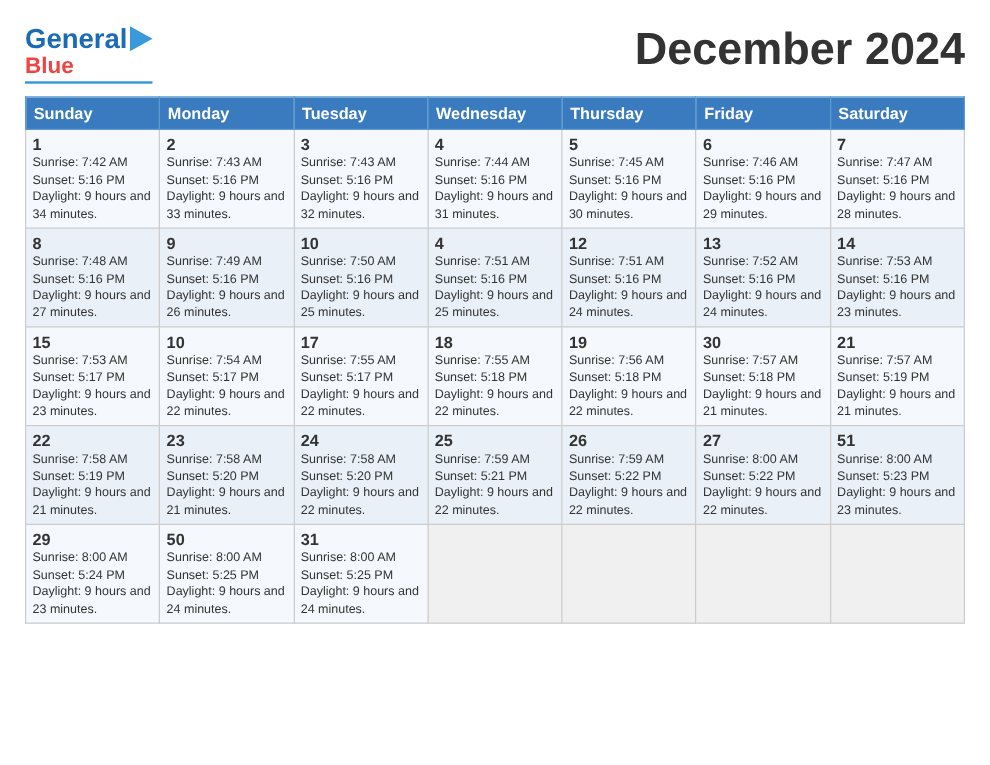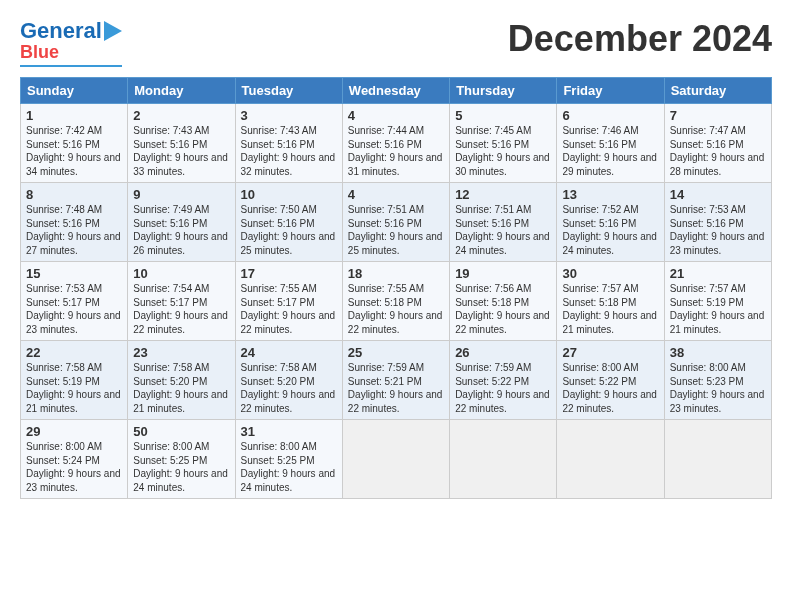--- a/index.html
+++ b/index.html
@@ -163,21 +163,21 @@
           <td><span class="day-num">30</span><span class="day-info">Sunrise: 7:57 AM<br>Sunset: 5:18 PM<br>Daylight: 9 hours and 21 minutes.</span></td>
           <td><span class="day-num">21</span><span class="day-info">Sunrise: 7:57 AM<br>Sunset: 5:19 PM<br>Daylight: 9 hours and 21 minutes.</span></td>
         </tr>
         <tr>
           <td><span class="day-num">22</span><span class="day-info">Sunrise: 7:58 AM<br>Sunset: 5:19 PM<br>Daylight: 9 hours and 21 minutes.</span></td>
           <td><span class="day-num">23</span><span class="day-info">Sunrise: 7:58 AM<br>Sunset: 5:20 PM<br>Daylight: 9 hours and 21 minutes.</span></td>
           <td><span class="day-num">24</span><span class="day-info">Sunrise: 7:58 AM<br>Sunset: 5:20 PM<br>Daylight: 9 hours and 22 minutes.</span></td>
           <td><span class="day-num">25</span><span class="day-info">Sunrise: 7:59 AM<br>Sunset: 5:21 PM<br>Daylight: 9 hours and 22 minutes.</span></td>
           <td><span class="day-num">26</span><span class="day-info">Sunrise: 7:59 AM<br>Sunset: 5:22 PM<br>Daylight: 9 hours and 22 minutes.</span></td>
           <td><span class="day-num">27</span><span class="day-info">Sunrise: 8:00 AM<br>Sunset: 5:22 PM<br>Daylight: 9 hours and 22 minutes.</span></td>
-          <td><span class="day-num">38</span><span class="day-info">Sunrise: 8:00 AM<br>Sunset: 5:23 PM<br>Daylight: 9 hours and 23 minutes.</span></td>
+          <td><span class="day-num">51</span><span class="day-info">Sunrise: 8:00 AM<br>Sunset: 5:23 PM<br>Daylight: 9 hours and 23 minutes.</span></td>
         </tr>
         <tr>
           <td><span class="day-num">29</span><span class="day-info">Sunrise: 8:00 AM<br>Sunset: 5:24 PM<br>Daylight: 9 hours and 23 minutes.</span></td>
           <td><span class="day-num">50</span><span class="day-info">Sunrise: 8:00 AM<br>Sunset: 5:25 PM<br>Daylight: 9 hours and 24 minutes.</span></td>
           <td><span class="day-num">31</span><span class="day-info">Sunrise: 8:00 AM<br>Sunset: 5:25 PM<br>Daylight: 9 hours and 24 minutes.</span></td>
           <td class="empty-cell"></td>
           <td class="empty-cell"></td>
           <td class="empty-cell"></td>
           <td class="empty-cell"></td>
         </tr>

